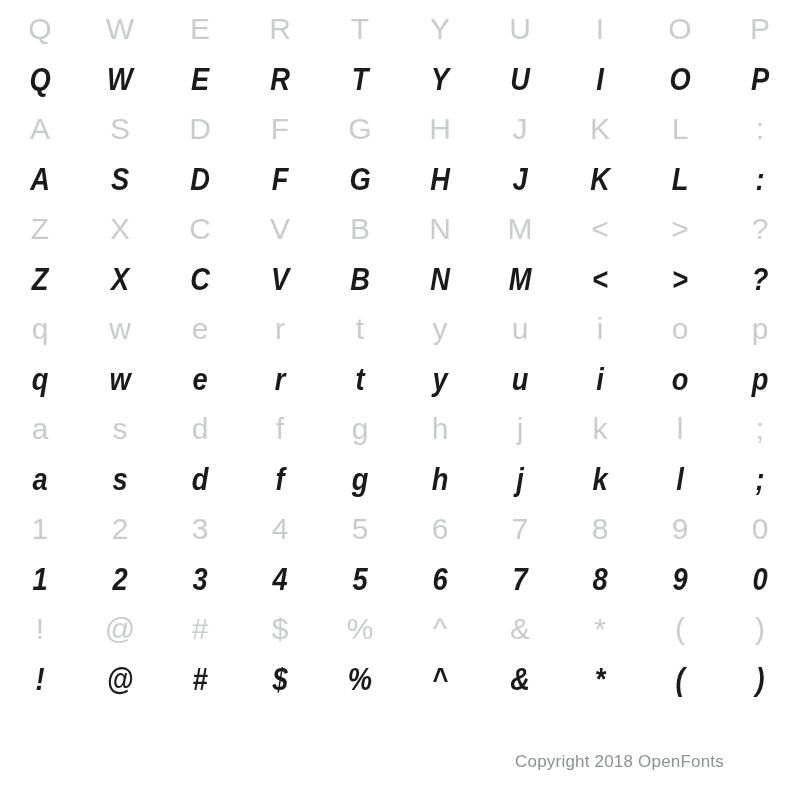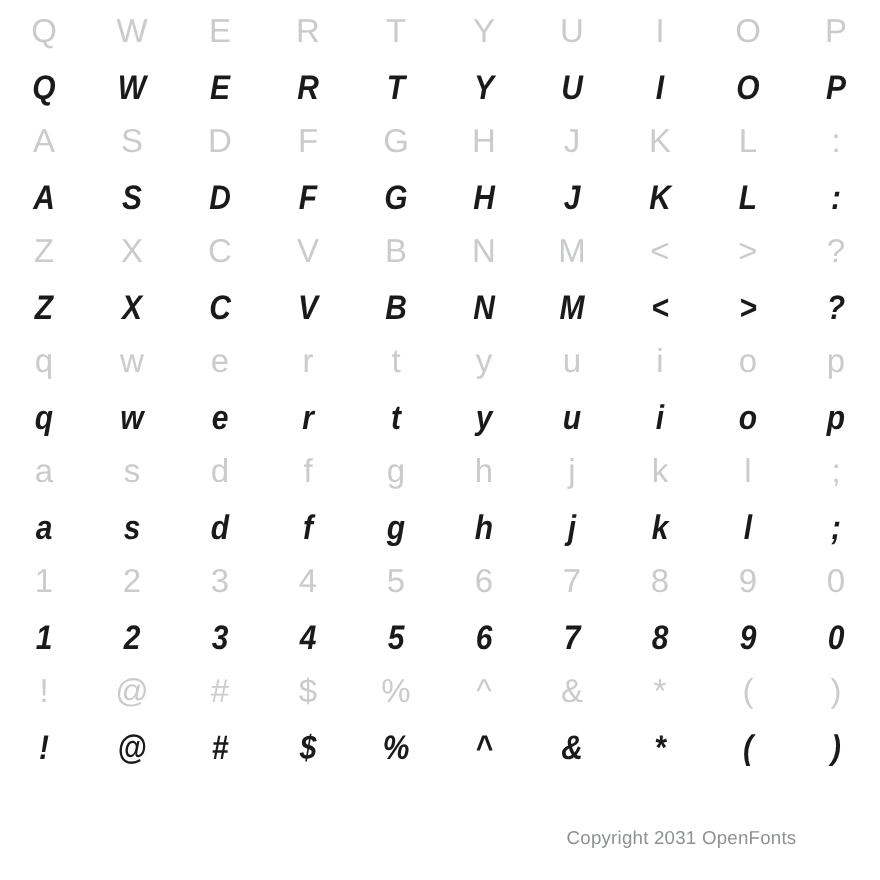--- a/index.html
+++ b/index.html
@@ -240,14 +240,14 @@
         <div class="cell">#</div>
         <div class="cell">$</div>
         <div class="cell">%</div>
         <div class="cell">^</div>
         <div class="cell">&amp;</div>
         <div class="cell">*</div>
         <div class="cell">(</div>
         <div class="cell">)</div>
       </div>
     </div>
-  <div class="footer">Copyright 2031 OpenFonts</div>
+  <div class="footer">Copyright 2018 OpenFonts</div>
 </div>
 
 </body></html>

